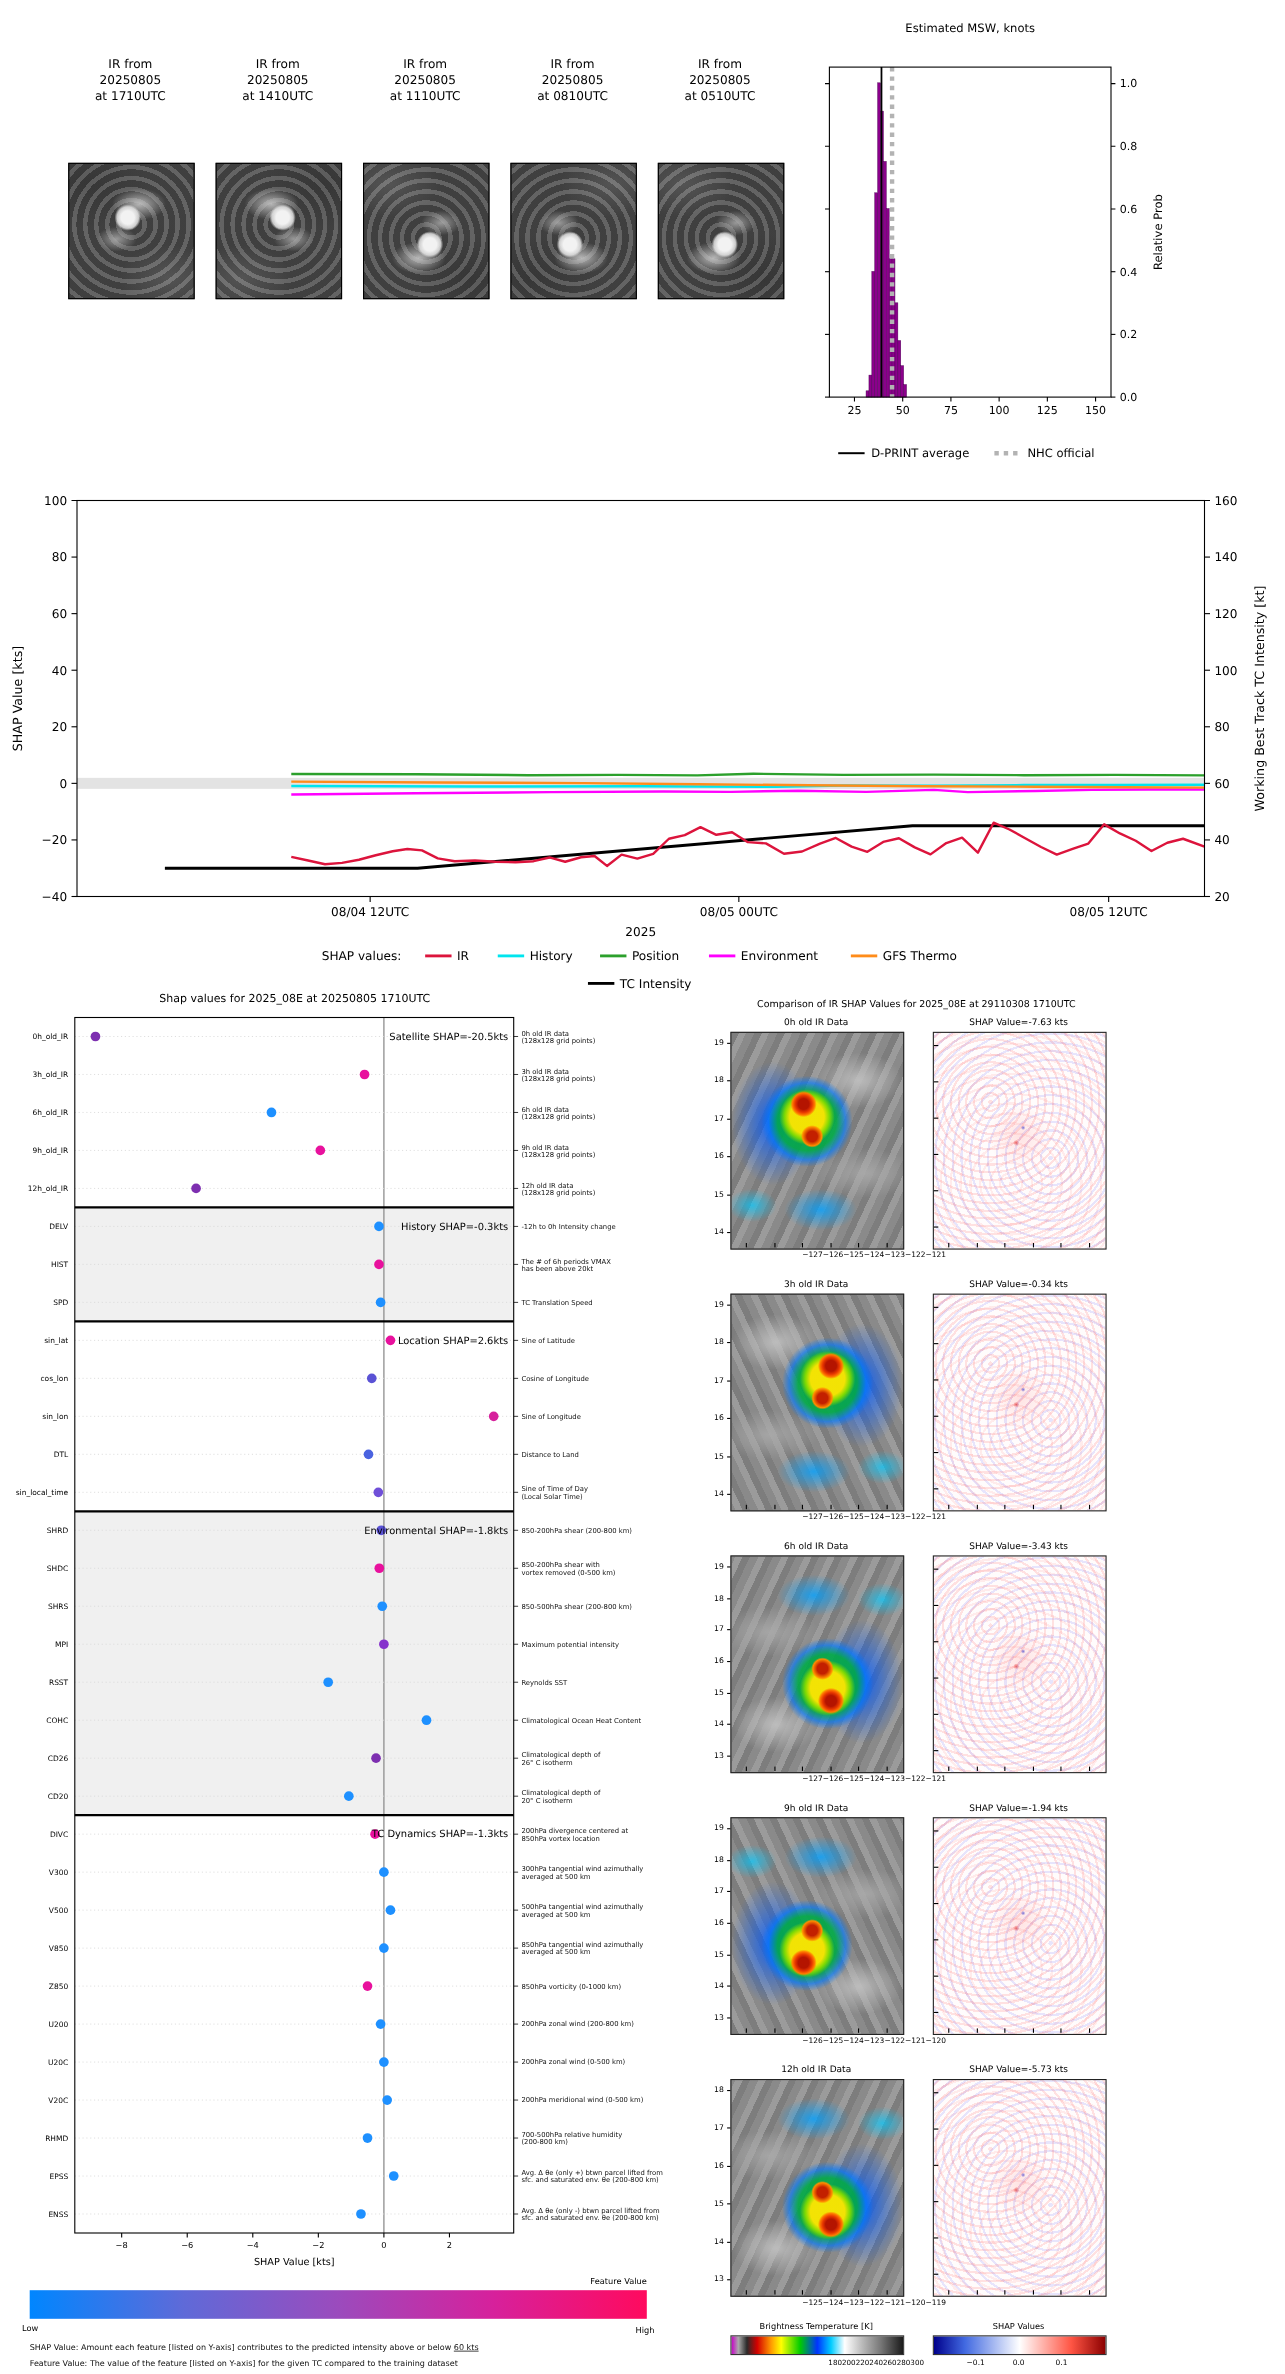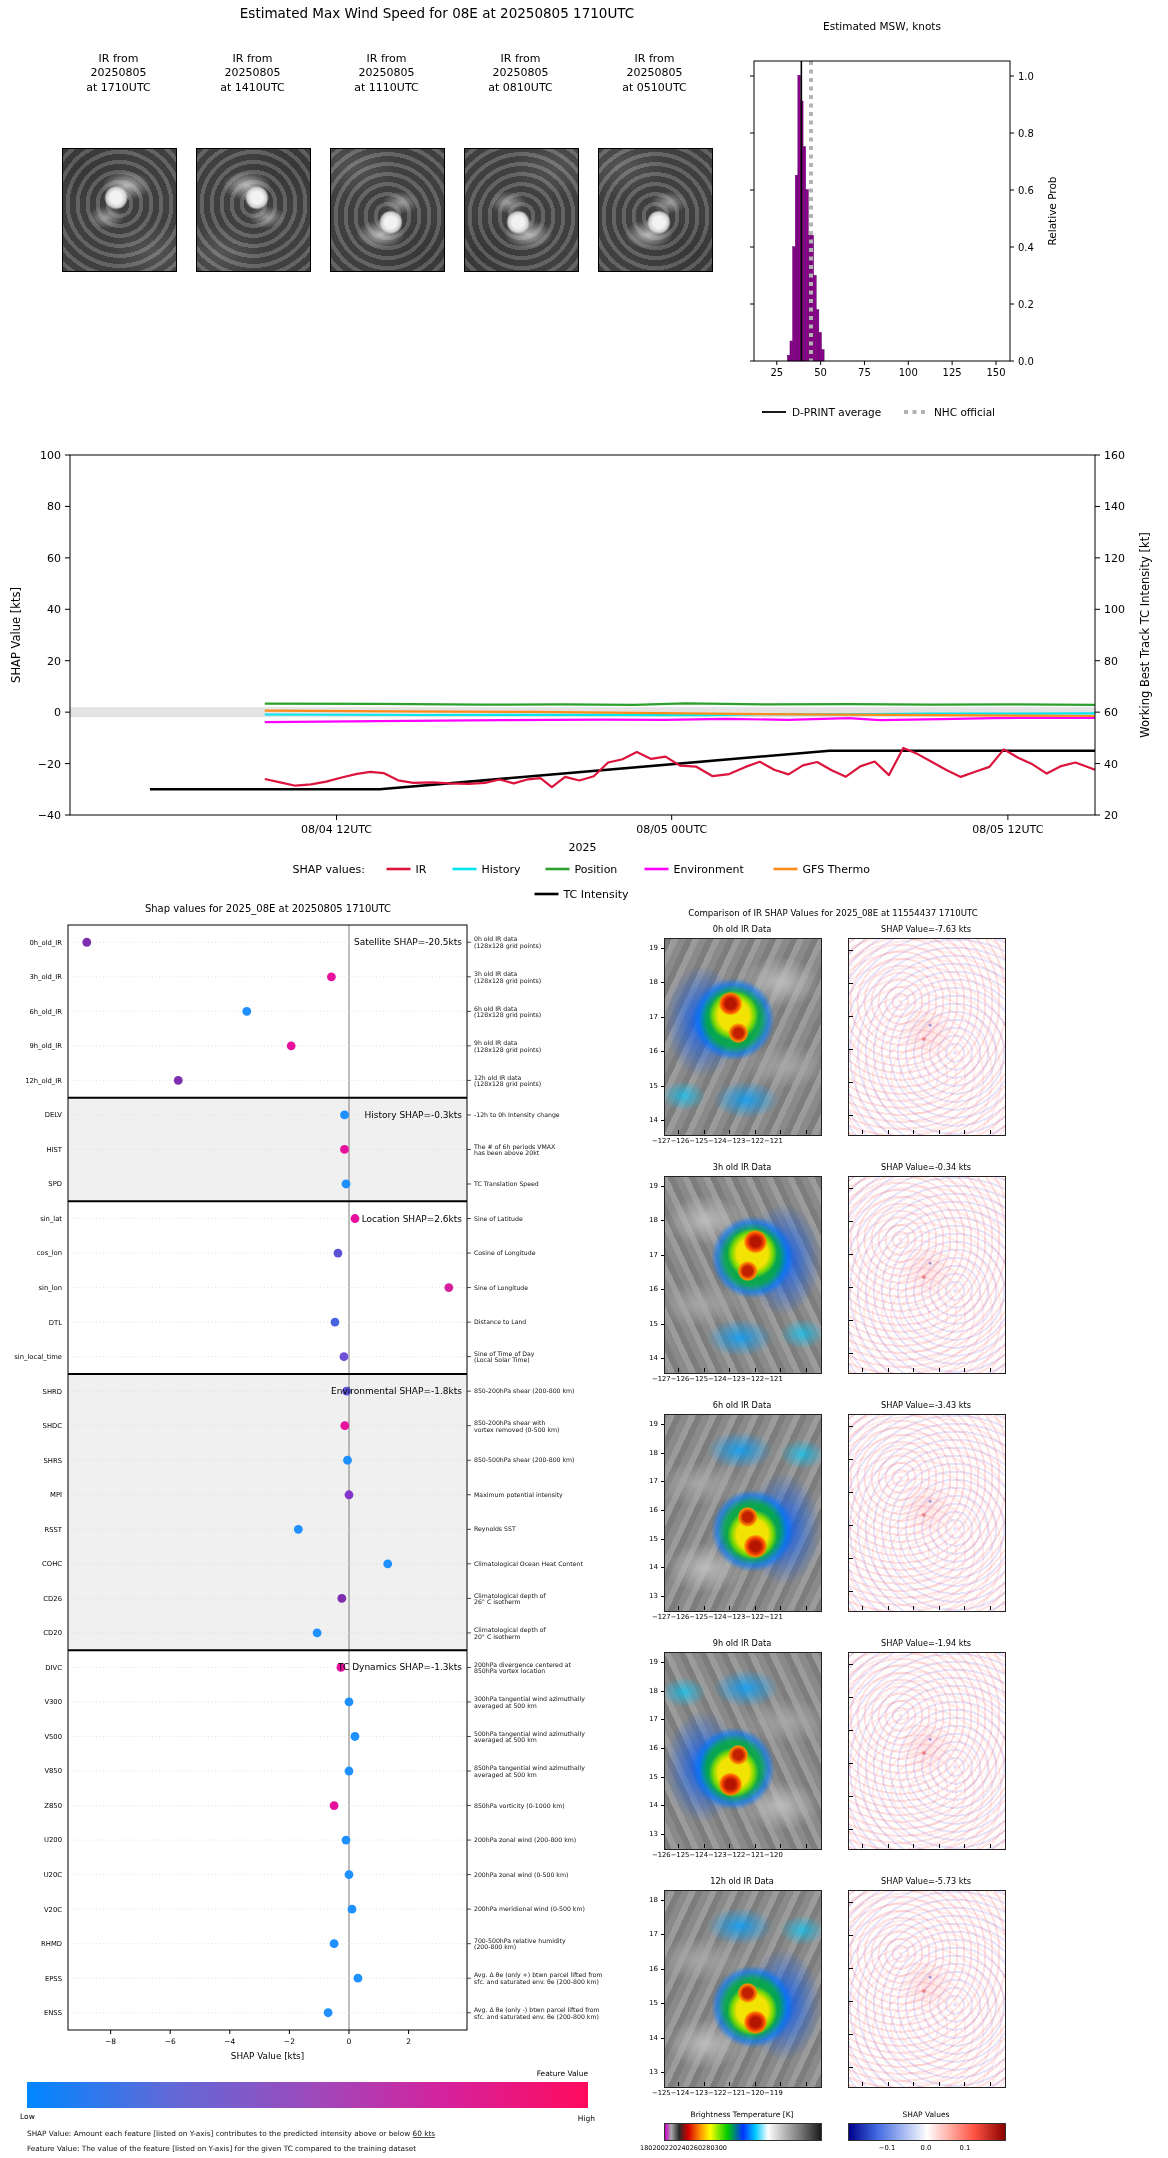--- a/index.html
+++ b/index.html
@@ -37,32 +37,31 @@
   .shapmap{background-color:#fffcfc;border:1px solid #222;
     background-image:
       radial-gradient(circle 3px at 52% 44%,rgba(0,0,190,.55),rgba(0,0,190,0) 70%),
       radial-gradient(circle 4px at 48% 51%,rgba(215,0,0,.5),rgba(215,0,0,0) 70%),
       radial-gradient(circle 36px at 50% 48%,rgba(255,110,110,.18),rgba(255,110,110,0) 80%),
       repeating-radial-gradient(circle at 33% 32%,rgba(255,60,60,.14) 0 2px,rgba(255,60,60,0) 2px 7px),
       repeating-radial-gradient(circle at 68% 58%,rgba(60,60,255,.12) 0 2px,rgba(60,60,255,0) 2px 8px),
       repeating-radial-gradient(circle at 45% 70%,rgba(255,90,90,.10) 0 2px,rgba(255,90,90,0) 2px 9px);}
   .comp-row-title{position:absolute;text-align:center;font-size:8.2px;}
   .ytick{position:absolute;text-align:right;font-size:7px;}
-  .xrow{position:absolute;display:flex;justify-content:flex-start;font-size:6.8px;}
+  .xrow{position:absolute;display:flex;justify-content:flex-end;font-size:6.8px;margin-left:28px;}
   .cb-title{position:absolute;text-align:center;font-size:7.5px;}
   .cb-bar{position:absolute;border:1px solid #333;}
   .bt-grad{background:linear-gradient(90deg,#c800c8 0%,#aaaaaa 4%,#2a2a2a 9%,#d40000 15%,#ff9900 23%,#ffff00 29%,#00cc00 40%,#0033ff 50%,#00ccff 58%,#ffffff 66%,#bbbbbb 76%,#777777 87%,#1a1a1a 100%);}
   .shap-grad{background:linear-gradient(90deg,#00008b 0%,#4169e1 18%,#ffffff 50%,#ff5544 80%,#8b0000 100%);}
   .tickmark{position:absolute;background:#000;}
 </style>
 </head>
 <body>
 
 <div class="page">
-  <div class="abs main-title">Estimated Max Wind Speed for 08E at 20250805 1710UTC</div>
   <div id="thumbs">
       <div class="thumb-label" style="position:absolute;left:51px;top:52px;width:135px;">IR from
 20250805
 at 1710UTC</div>
       <div class="thumb t0" style="position:absolute;left:62px;top:148px;width:113px;height:122px;"></div>
       <div class="thumb-label" style="position:absolute;left:185px;top:52px;width:135px;">IR from
 20250805
 at 1410UTC</div>
       <div class="thumb t1" style="position:absolute;left:196px;top:148px;width:113px;height:122px;"></div>
       <div class="thumb-label" style="position:absolute;left:319px;top:52px;width:135px;">IR from
@@ -398,21 +397,21 @@
         </linearGradient>
       </defs>
       <text x="588" y="1158" font-size="7.5" fill="#000" text-anchor="end" font-family="&quot;DejaVu Sans&quot;,&quot;Liberation Sans&quot;,sans-serif">Feature Value</text>
       <rect x="27" y="1164" width="561" height="26" fill="url(#fvg)"></rect>
       <text x="20" y="1201" font-size="7.5" fill="#000" text-anchor="start" font-family="&quot;DejaVu Sans&quot;,&quot;Liberation Sans&quot;,sans-serif">Low</text>
       <text x="595" y="1203" font-size="7.5" fill="#000" text-anchor="end" font-family="&quot;DejaVu Sans&quot;,&quot;Liberation Sans&quot;,sans-serif">High</text>
       <text x="27" y="1218" font-size="7.3" text-anchor="start" fill="#111" font-family="&quot;DejaVu Sans&quot;,&quot;Liberation Sans&quot;,sans-serif"><tspan>SHAP Value: Amount each feature [listed on Y-axis] contributes to the predicted intensity above or below </tspan><tspan text-decoration="underline">60 kts</tspan></text>
       <text x="27" y="1233" font-size="7.3" fill="#111" text-anchor="start" font-family="&quot;DejaVu Sans&quot;,&quot;Liberation Sans&quot;,sans-serif">Feature Value: The value of the feature [listed on Y-axis] for the given TC compared to the training dataset</text>
     </svg>
   <div class="abs comp-wrap" id="comp">
-    <div class="comp-title">Comparison of IR SHAP Values for 2025_08E at 11554437 1710UTC</div>
+    <div class="comp-title">Comparison of IR SHAP Values for 2025_08E at 29110308 1710UTC</div>
   <div class="comp-row-title" style="position:absolute;left:64px;top:19px;width:156px;">0h old IR Data</div>
       <div class="comp-row-title" style="position:absolute;left:248px;top:19px;width:156px;">SHAP Value=-7.63 kts</div>
       <div class="irmap t0" style="position:absolute;left:64px;top:33px;width:156px;height:196px;"></div>
       <div class="shapmap" style="position:absolute;left:248px;top:33px;width:156px;height:196px;"></div>
       <div class="ytick" style="position:absolute;left:34px;top:39px;width:24px;">19</div>
       <div class="tickmark" style="position:absolute;left:61px;top:43px;width:3px;height:1px;"></div>
       <div class="ytick" style="position:absolute;left:34px;top:73.4px;width:24px;">18</div>
       <div class="tickmark" style="position:absolute;left:61px;top:77.4px;width:3px;height:1px;"></div>
       <div class="ytick" style="position:absolute;left:34px;top:107.8px;width:24px;">17</div>
       <div class="tickmark" style="position:absolute;left:61px;top:111.8px;width:3px;height:1px;"></div>

